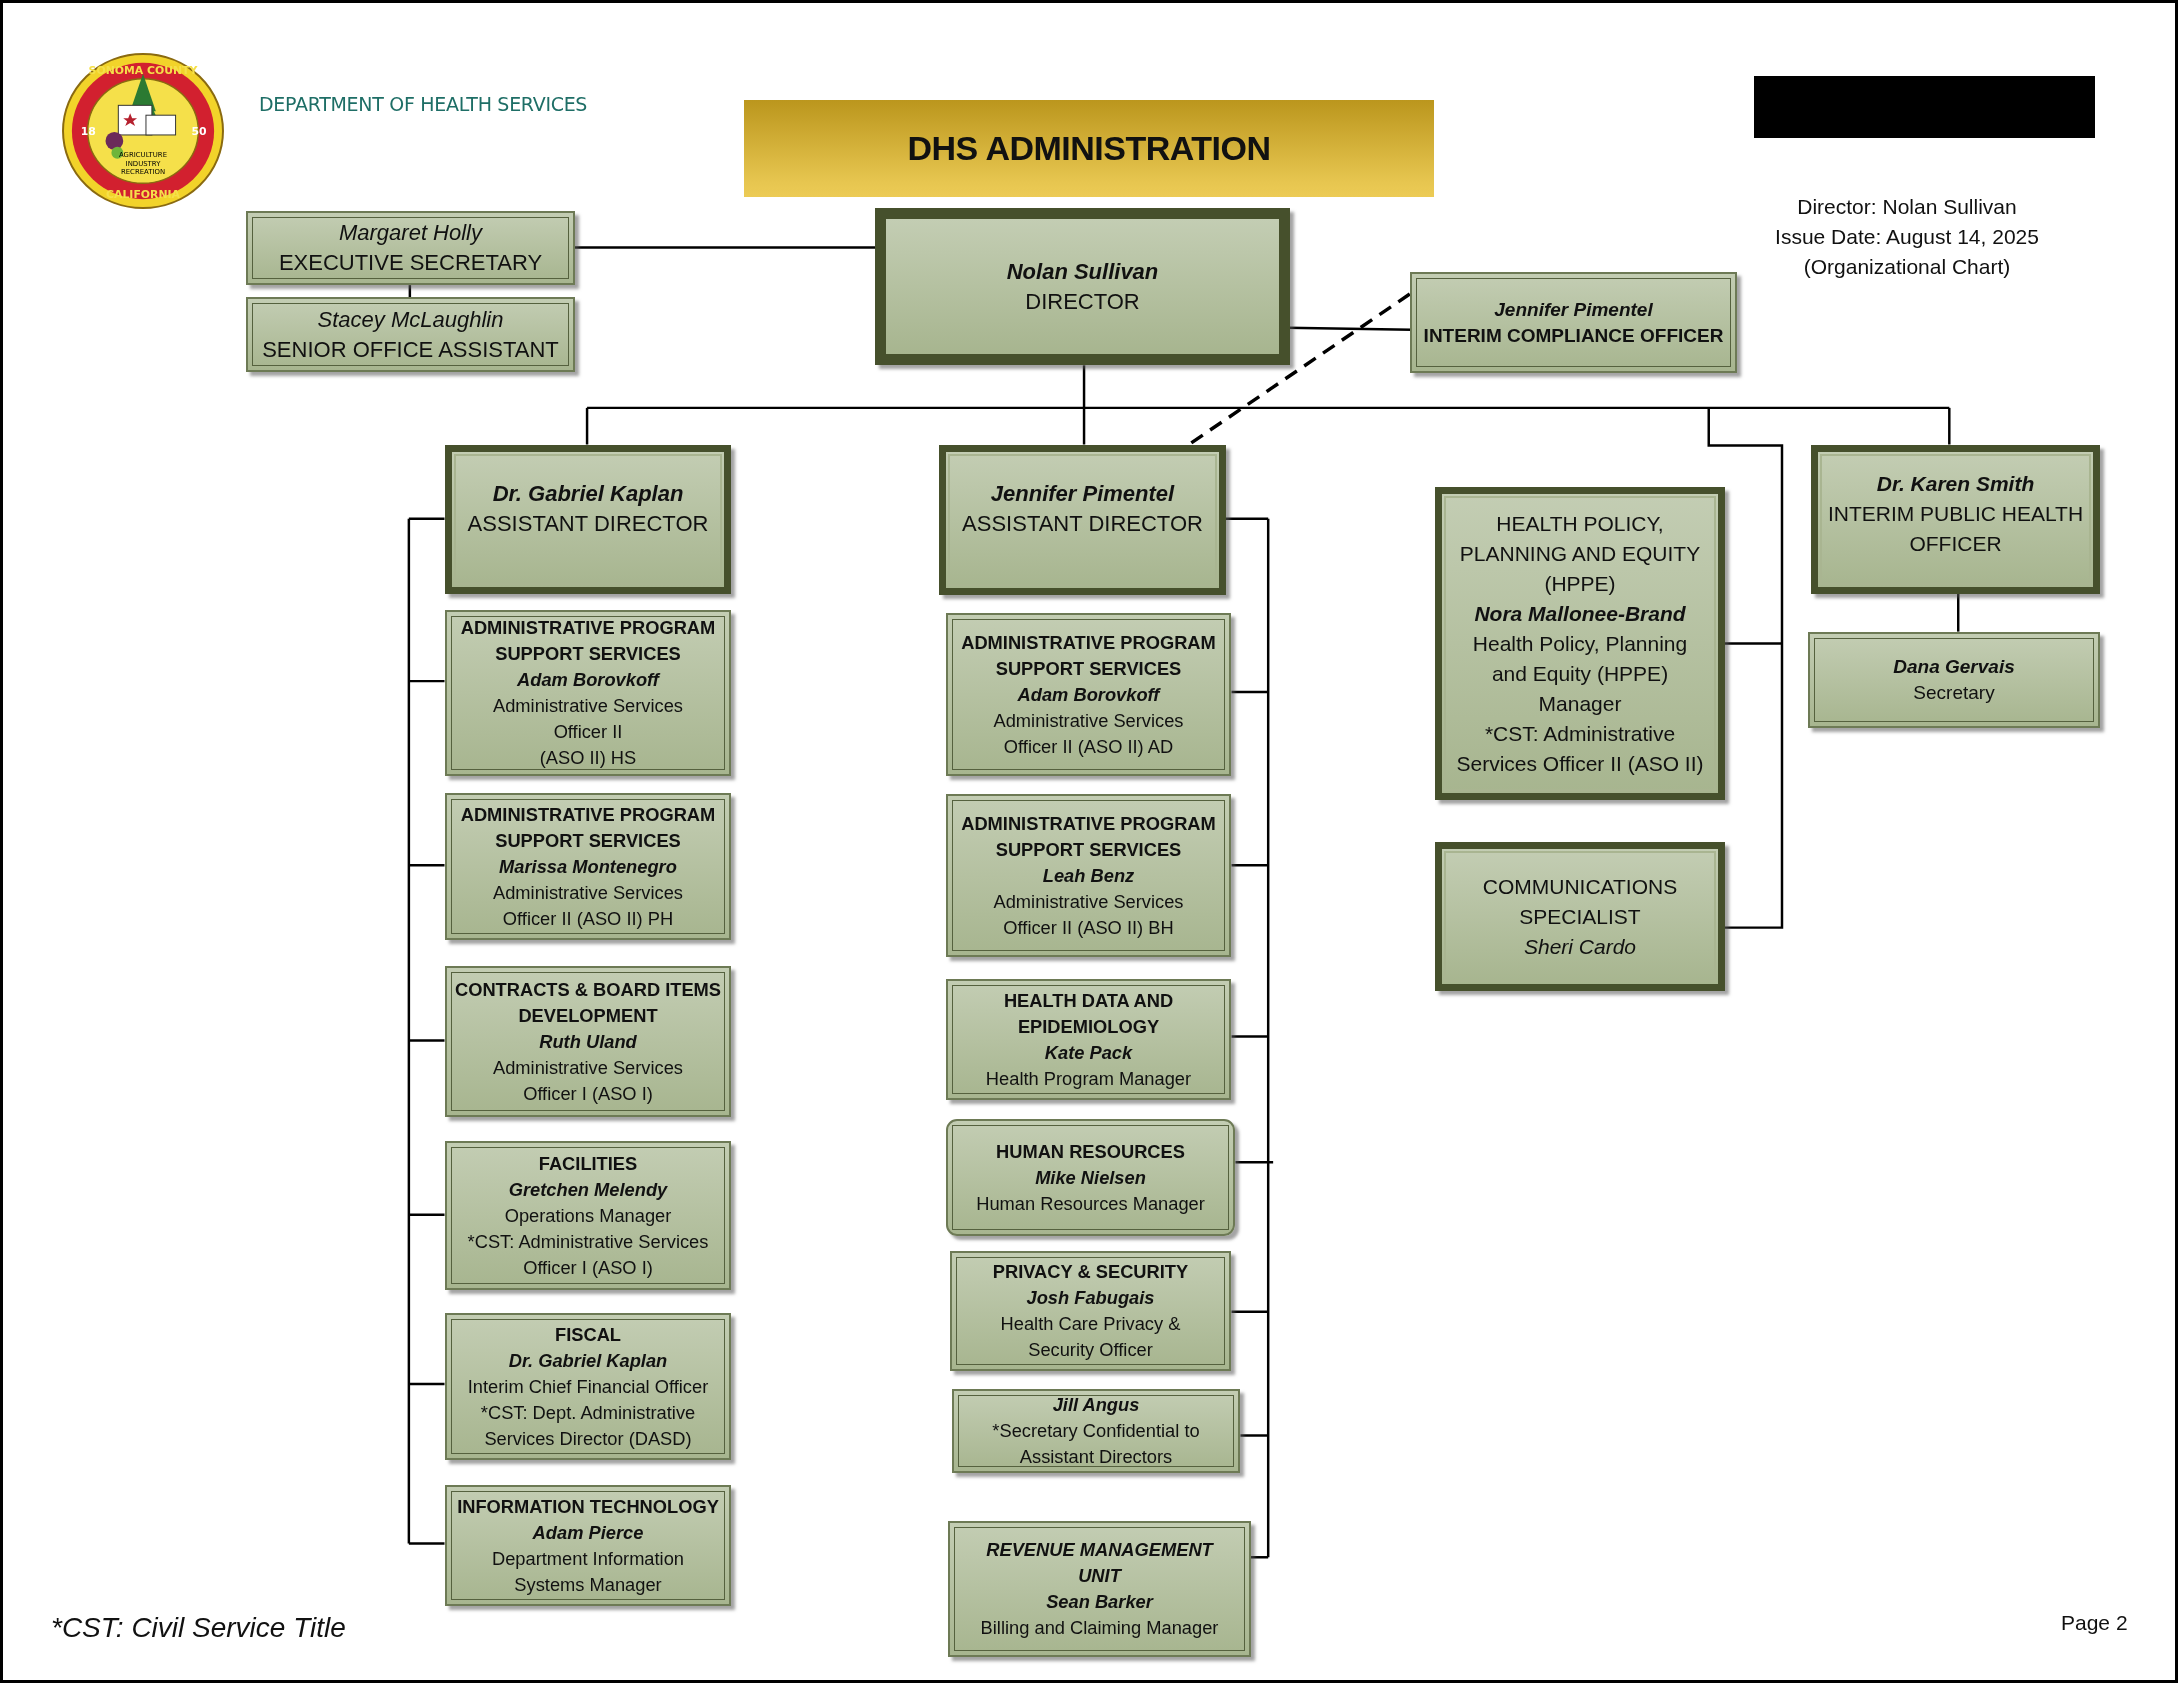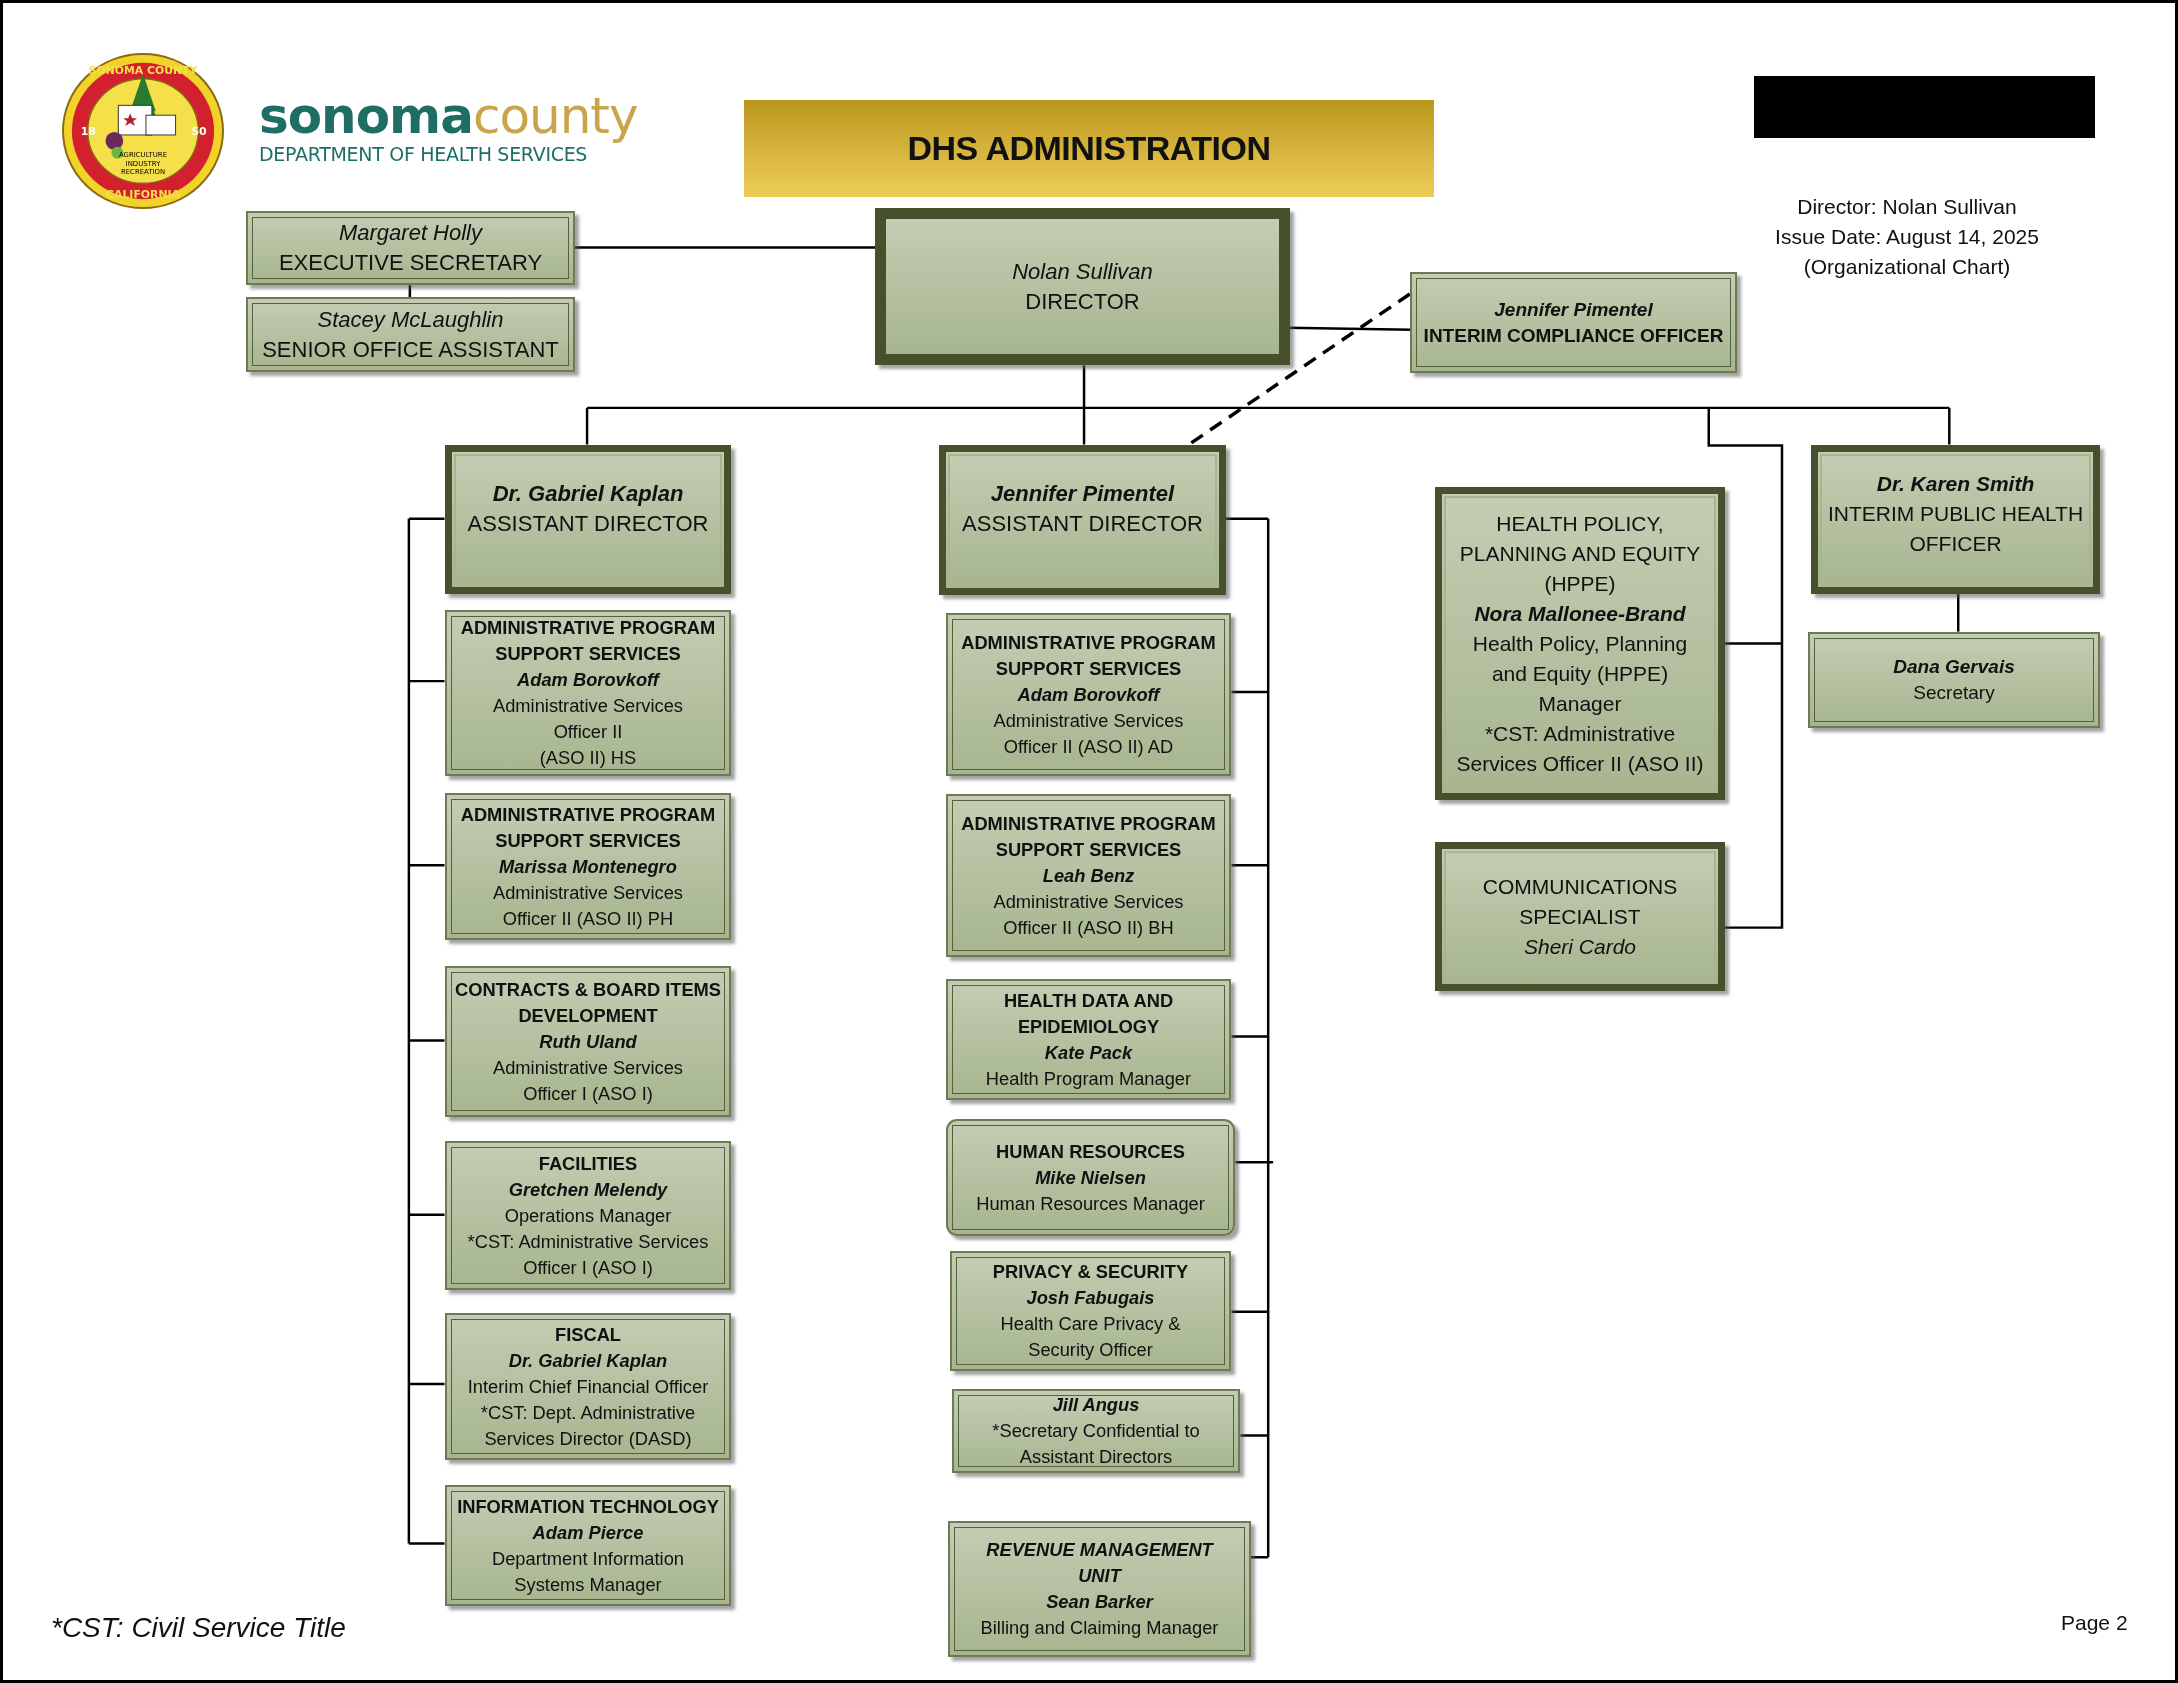--- a/index.html
+++ b/index.html
@@ -98,44 +98,41 @@
     <text x="83" y="115" font-size="7" text-anchor="middle" font-family="DejaVu Sans, sans-serif">INDUSTRY</text>
     <text x="83" y="124" font-size="7" text-anchor="middle" font-family="DejaVu Sans, sans-serif">RECREATION</text>
     <text x="20" y="84" font-size="11" font-weight="bold" fill="#fff" font-family="DejaVu Sans, sans-serif">18</text>
     <text x="132" y="84" font-size="11" font-weight="bold" fill="#fff" font-family="DejaVu Sans, sans-serif">50</text>
     <text x="83" y="22" font-size="11" font-weight="bold" fill="#f5e04a" text-anchor="middle" font-family="DejaVu Sans, sans-serif">SONOMA COUNTY</text>
     <text x="83" y="148" font-size="11" font-weight="bold" fill="#f5e04a" text-anchor="middle" font-family="DejaVu Sans, sans-serif">CALIFORNIA</text>
   </svg>
 </div>
 
 <div class="brand">
-  <div class="brand-word">
-    <span class="s1">sonoma</span><span class="s2">county</span>
-  </div>
   <div class="brand-sub">DEPARTMENT OF HEALTH SERVICES</div>
 </div>
 
 <div class="banner">DHS ADMINISTRATION</div>
 <div class="redacted"></div>
 <div class="meta">
   <div>Director: Nolan Sullivan</div>
   <div>Issue Date: August 14, 2025</div>
   <div>(Organizational Chart)</div>
 </div>
 
 <div class="box lg" style="left:246px;top:211px;width:329px;height:74px;">
   <div class="i" style="font-weight:400;">Margaret Holly</div>
   <div>EXECUTIVE SECRETARY</div>
 </div>
 <div class="box lg" style="left:246px;top:297px;width:329px;height:75px;">
   <div class="i" style="font-weight:400;">Stacey McLaughlin</div>
   <div>SENIOR OFFICE ASSISTANT</div>
 </div>
 <div class="box dir lg" style="left:875px;top:208px;width:415px;height:157px;justify-content:flex-start;padding-top:38px;">
-  <div class="i" style="font-weight:400;">Nolan Sullivan</div>
+  <div class="i" style="font-weight:700;">Nolan Sullivan</div>
   <div>DIRECTOR</div>
 </div>
 <div class="box" style="left:1410px;top:272px;width:327px;height:101px;font-size:19px;">
   <div class="i">Jennifer Pimentel</div>
   <div class="b">INTERIM COMPLIANCE OFFICER</div>
 </div>
 
 <div class="box heavy lg" style="left:445px;top:445px;width:286px;height:149px;padding-bottom:22px;">
   <div class="i">Dr. Gabriel Kaplan</div>
   <div class="b" style="font-weight:400;">ASSISTANT DIRECTOR</div>

